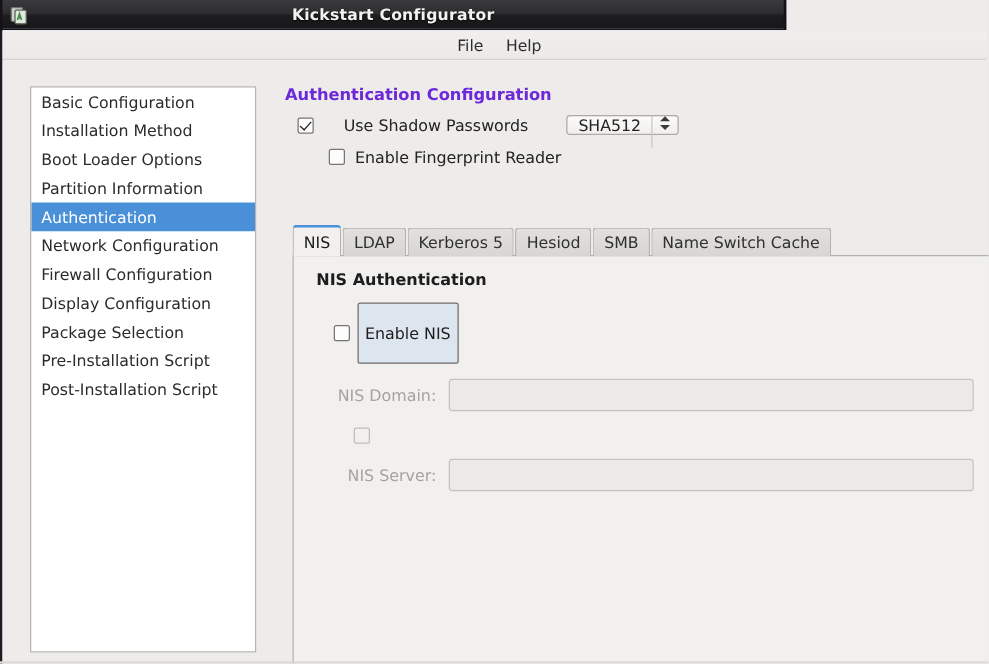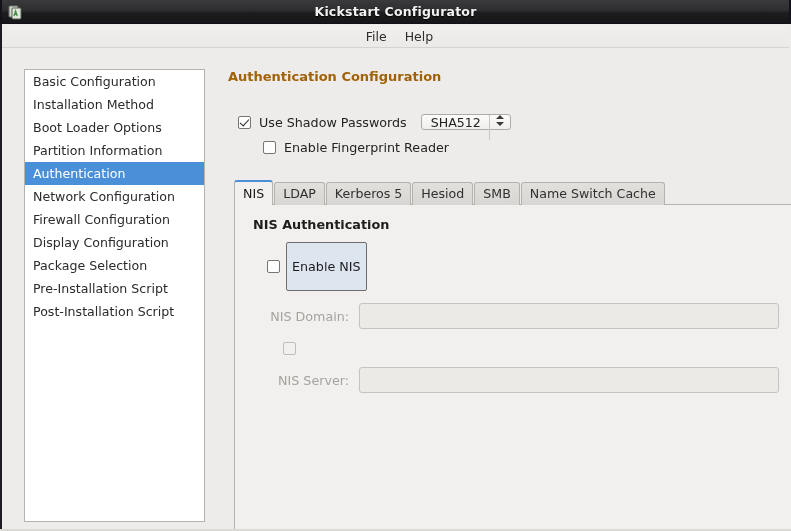--- a/index.html
+++ b/index.html
@@ -13,21 +13,21 @@
   #app {
     position: relative;
     width: 791px; height: 531px;
     background: #edecea;
     overflow: hidden;
   }
 
   
   .titlebar {
     position: absolute; left: 0; top: 0;
-    width: 791px; height: 24px;
+    width: 629px; height: 24px;
     background: linear-gradient(to bottom, #3a3a3c 0%, #2e2e30 45%, #1d1d1f 55%, #161618 100%);
     border-bottom: 1px solid #10101a;
     display: flex; align-items: center;
   }
   .titlebar .edge-l, .titlebar .edge-r {
     position: absolute; top: 0; width: 2px; height: 24px;
     background: #121218;
   }
   .titlebar .edge-l { left: 0; }
   .titlebar .edge-r { right: 0; }
@@ -100,29 +100,29 @@
   }
 
   
   .main {
     position: absolute; left: 222px; top: 21px;
     width: 565px; height: 470px;
   }
   .page-title {
     font-size: 13px;
     font-weight: bold;
-    color: #a16207;
+    color: #6d28d9;
     margin-left: 4px;
   }
 
   .check-row {
     display: flex; align-items: center;
     margin-left: 14px;
   }
-  .check-row.r1 { margin-top: 30px; }
+  .check-row.r1 { margin-top: 8px; gap: 16px; }
   .check-row.r2 { margin-top: 10px; padding-left: 25px; }
 
   .checkbox {
     width: 13px; height: 13px;
     border: 1px solid #787672;
     border-radius: 2px;
     background: #fdfdfd;
     position: relative;
     flex: 0 0 auto;
     display: inline-block;

